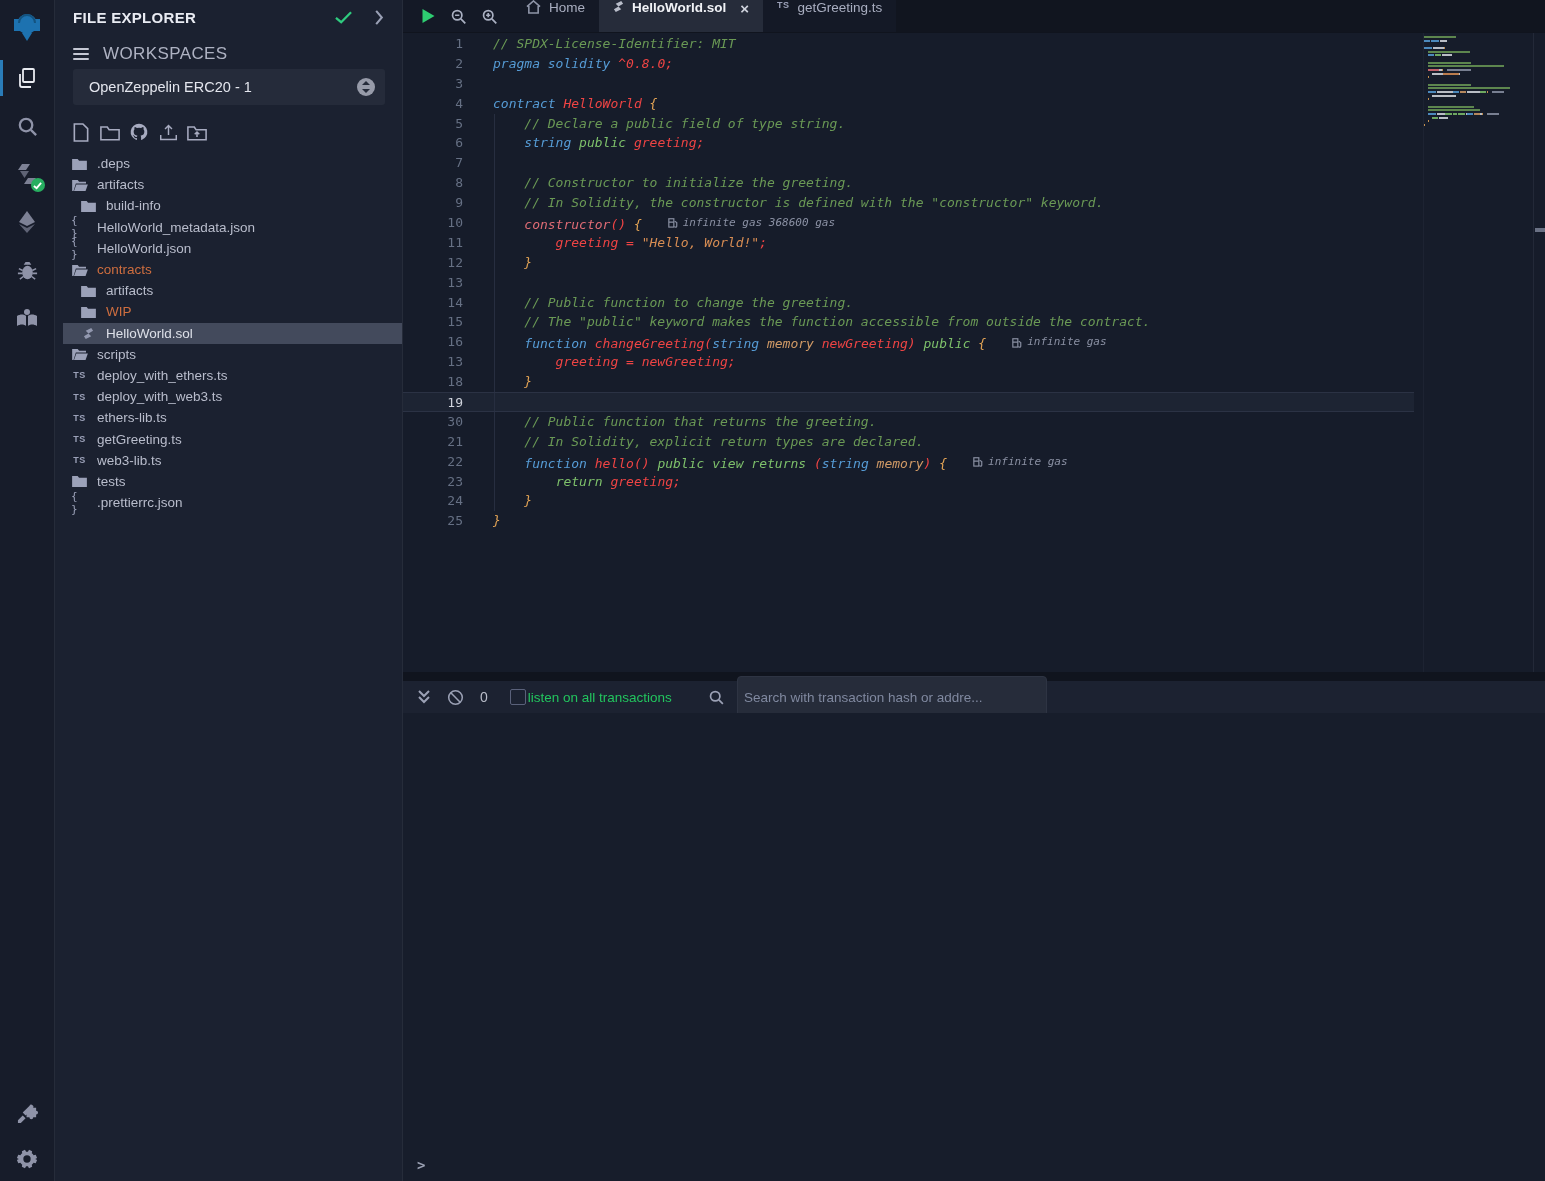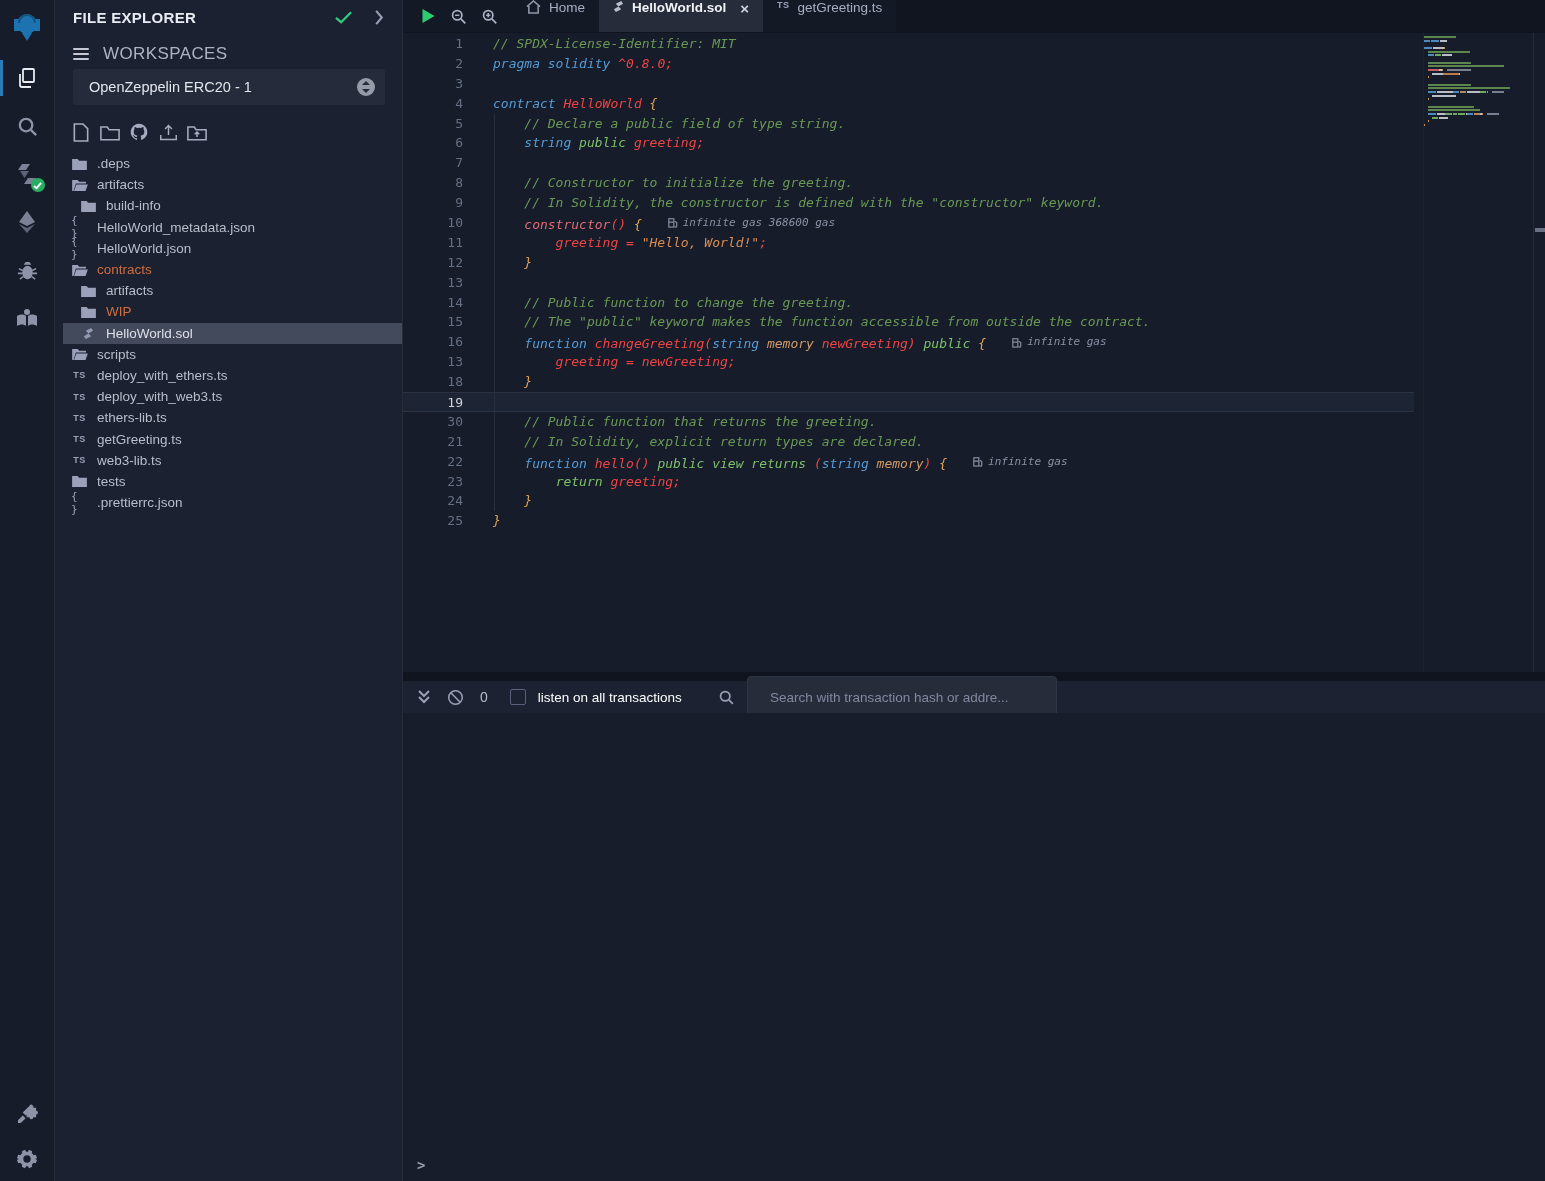--- a/index.html
+++ b/index.html
@@ -86,25 +86,25 @@
 
   #dragbar { position:absolute; top:672px; left:0; right:0; height:9px; background:#10141e; cursor:row-resize; }
   #termbar { position:absolute; top:681px; left:0; right:0; height:32px; background:#1c2231;
              display:flex; align-items:center; }
   #termbar .ticn { color:#9ba1b5; display:flex; align-items:center; cursor:pointer; }
   #term-collapse { margin-left:14px; }
   #term-clear { margin-left:16px; }
   #term-count { margin-left:16px; font-size:14px; color:#b9bdc9; }
   #listen-box { margin-left:22px; width:16px; height:16px; border:1px solid #5a617a;
                 border-radius:2px; background:transparent; cursor:pointer; }
-  #listen-label { margin-left:12px; font-size:13.5px; color:#ffffff; }
+  #listen-label { margin-left:2px; font-size:13.5px; color:#22c55e; }
   #term-search-icon { margin-left:36px; }
   #term-search { margin-left:12px; width:310px; height:43px; background:#262c3a;
                  border:1px solid #2e3443; border-radius:4px; color:#d7dae2;
-                 font-size:13.5px; padding:0 22px; outline:none; }
+                 font-size:13.5px; padding:0 6px; outline:none; }
   #term-search::placeholder { color:#8089a0; }
   #termcontent { position:absolute; top:713px; left:0; right:0; bottom:0; background:#171d2b; }
   #term-prompt { position:absolute; left:14px; bottom:8px; color:#9aa0b2; font-weight:700;
                  font-family:"DejaVu Sans Mono", monospace; font-size:14px; }
 
   
   .tk-p { color:#ef4444; } .tk-c { color:#6a9955; } .tk-k { color:#569cd6; }
   .tk-m { color:#7ec16b; } .tk-y { color:#d19a66; } .tk-b { color:#e2a355; }
   .tk-s { color:#d88d53; } .tk-r { color:#e06c75; }
 </style>

